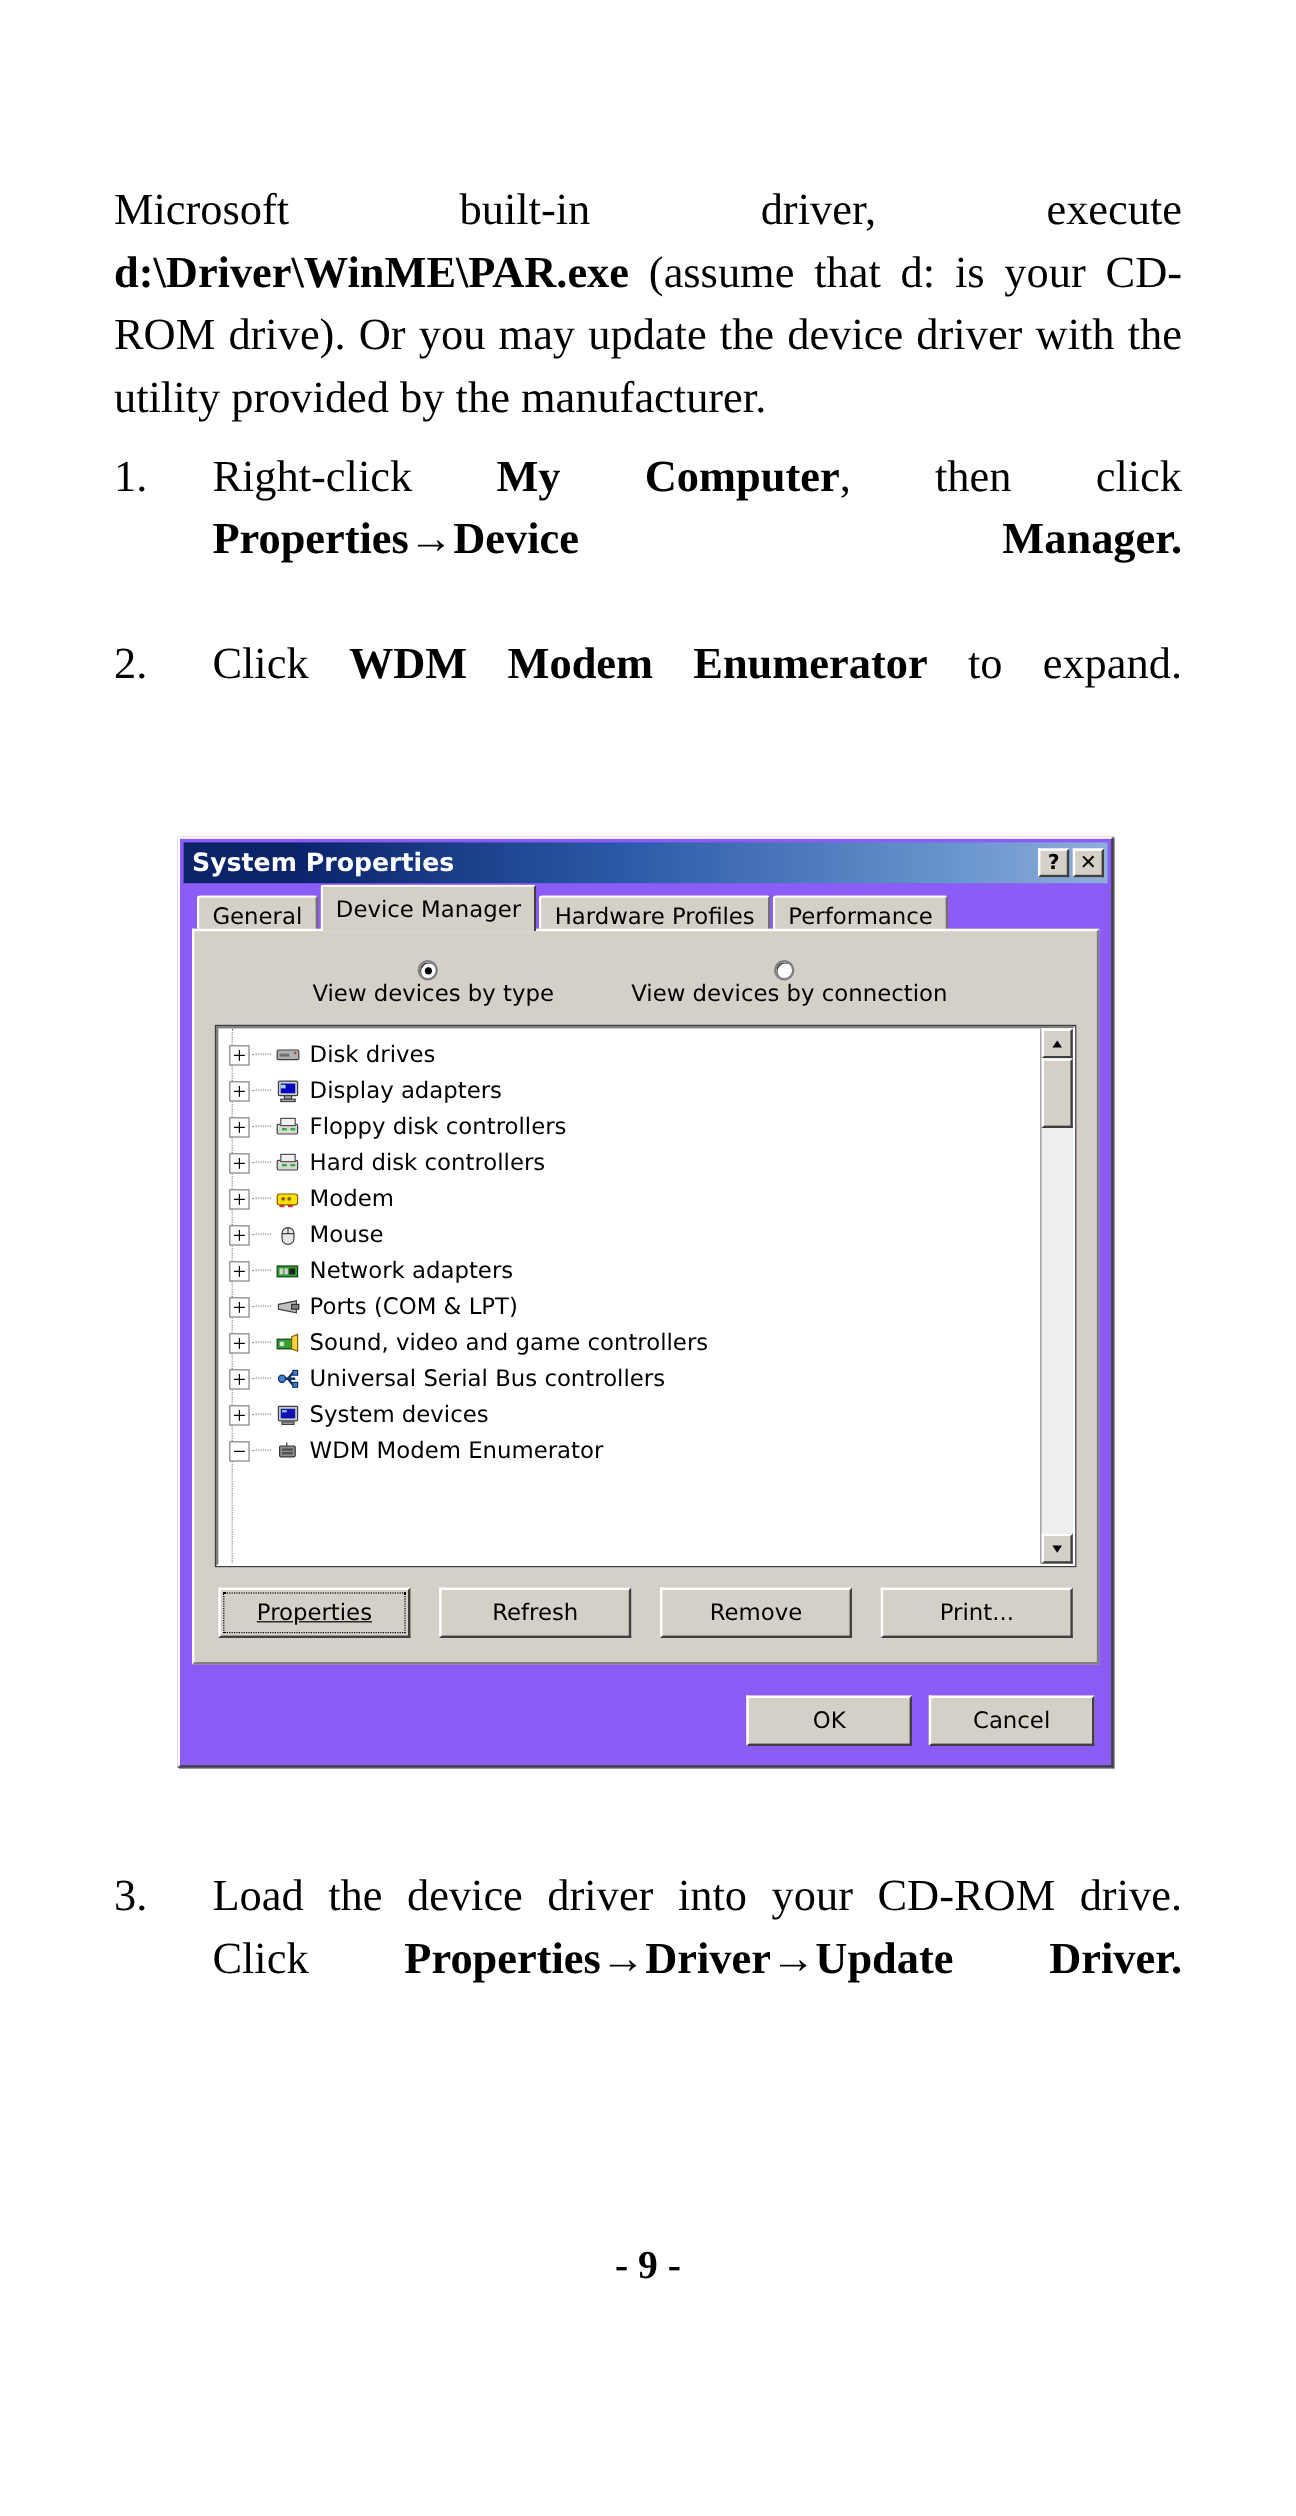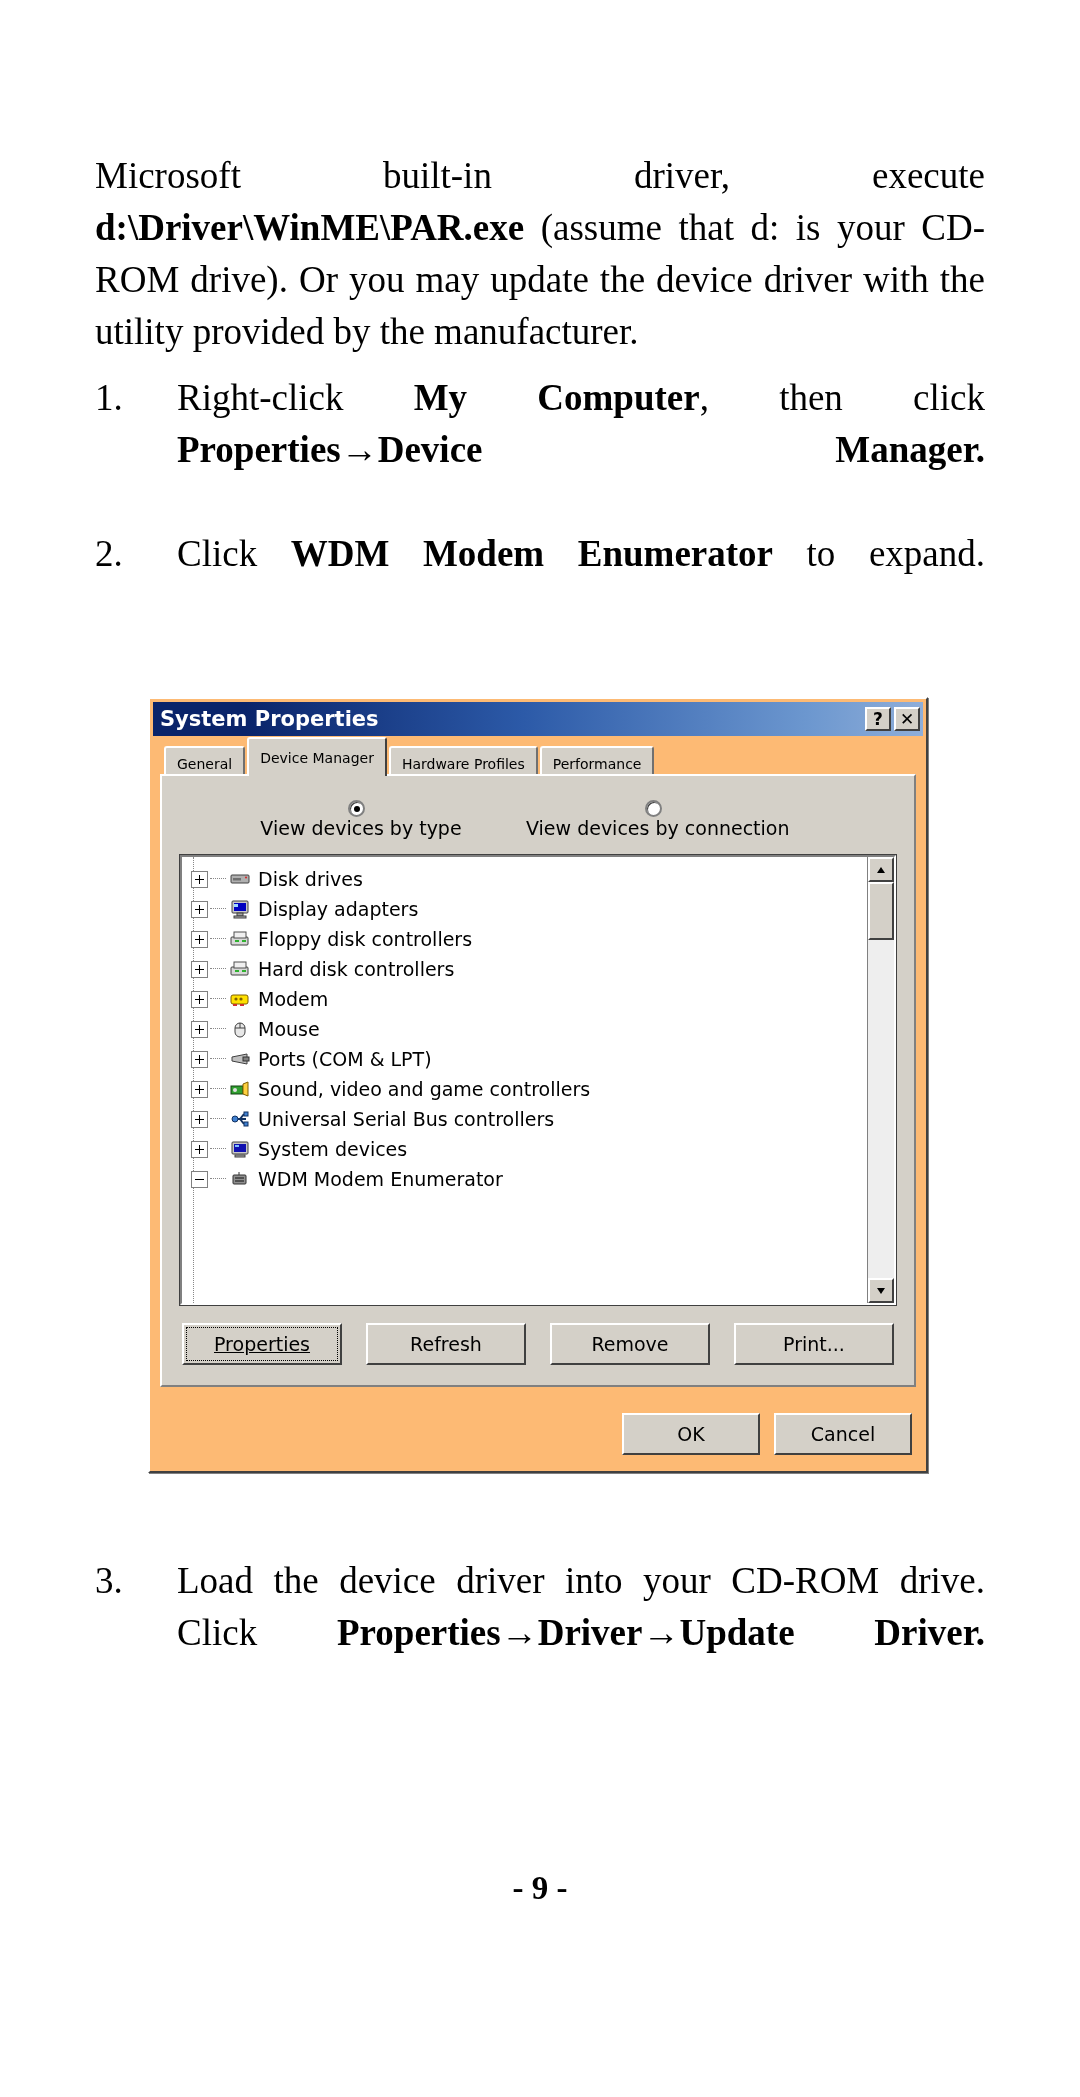--- a/index.html
+++ b/index.html
@@ -79,21 +79,21 @@
 
   
   .dlg-wrap {
     position: absolute;
     left: 148px;
     top: 697px;
     width: 780px;
   }
   .dialog {
     width: 780px;
-    background: #fdba74;
+    background: #8b5cf6;
     border-top: 2px solid #ffffff;
     border-left: 2px solid #ffffff;
     border-right: 2px solid #404040;
     border-bottom: 2px solid #404040;
     box-shadow: 1px 1px 0 #808080;
     font-family: "DejaVu Sans", "Liberation Sans", sans-serif;
     padding: 0;
     box-sizing: border-box;
   }
 
@@ -139,21 +139,21 @@
     padding: 10px 0 0 14px;
     height: 40px;
     box-sizing: border-box;
   }
   .tab {
     background: #d4d0c8;
     border-top: 2px solid #ffffff;
     border-left: 2px solid #ffffff;
     border-right: 2px solid #707070;
     padding: 5px 11px 4px 11px;
-    font-size: 14px;
+    font-size: 19px;
     line-height: 22px;
     margin-right: 2px;
     position: relative;
     top: 3px;
     color: #000;
     white-space: nowrap;
     border-radius: 3px 3px 0 0;
   }
   .tab.active {
     top: 0px;
@@ -493,20 +493,33 @@
               <span class="ico">
                 <svg width="22" height="20" viewBox="0 0 22 20">
                     <rect x="6" y="4" width="10" height="14" rx="5" fill="#e8e8e8" stroke="#404040"></rect>
                     <line x1="11" y1="4" x2="11" y2="9" stroke="#404040"></line>
                     <line x1="6" y1="9" x2="16" y2="9" stroke="#404040"></line>
                   </svg>
               </span>
               <span class="lbl">Mouse</span>
             </div>
 
+            <div class="trow">
+              <span class="plus expandable"></span>
+                <span class="dash"></span>
+              <span class="ico">
+                <svg width="22" height="20" viewBox="0 0 22 20">
+                    <rect x="2" y="6" width="17" height="9" fill="#30a030" stroke="#104010"></rect>
+                    <rect x="4" y="8" width="3" height="5" fill="#d0d0d0"></rect>
+                    <rect x="8" y="8" width="3" height="5" fill="#d0d0d0"></rect>
+                    <rect x="12" y="8" width="5" height="5" fill="#202020"></rect>
+                  </svg>
+              </span>
+              <span class="lbl">Network adapters</span>
+            </div>
 
 
             <div class="trow">
               <span class="plus expandable"></span>
                 <span class="dash"></span>
               <span class="ico">
                 <svg width="22" height="20" viewBox="0 0 22 20">
                     <path d="M3 8 L18 5 L18 15 L3 12 Z" fill="#c0c0c0" stroke="#404040"></path>
                     <rect x="14" y="8" width="6" height="4" fill="#808080" stroke="#303030"></rect>
                   </svg>

